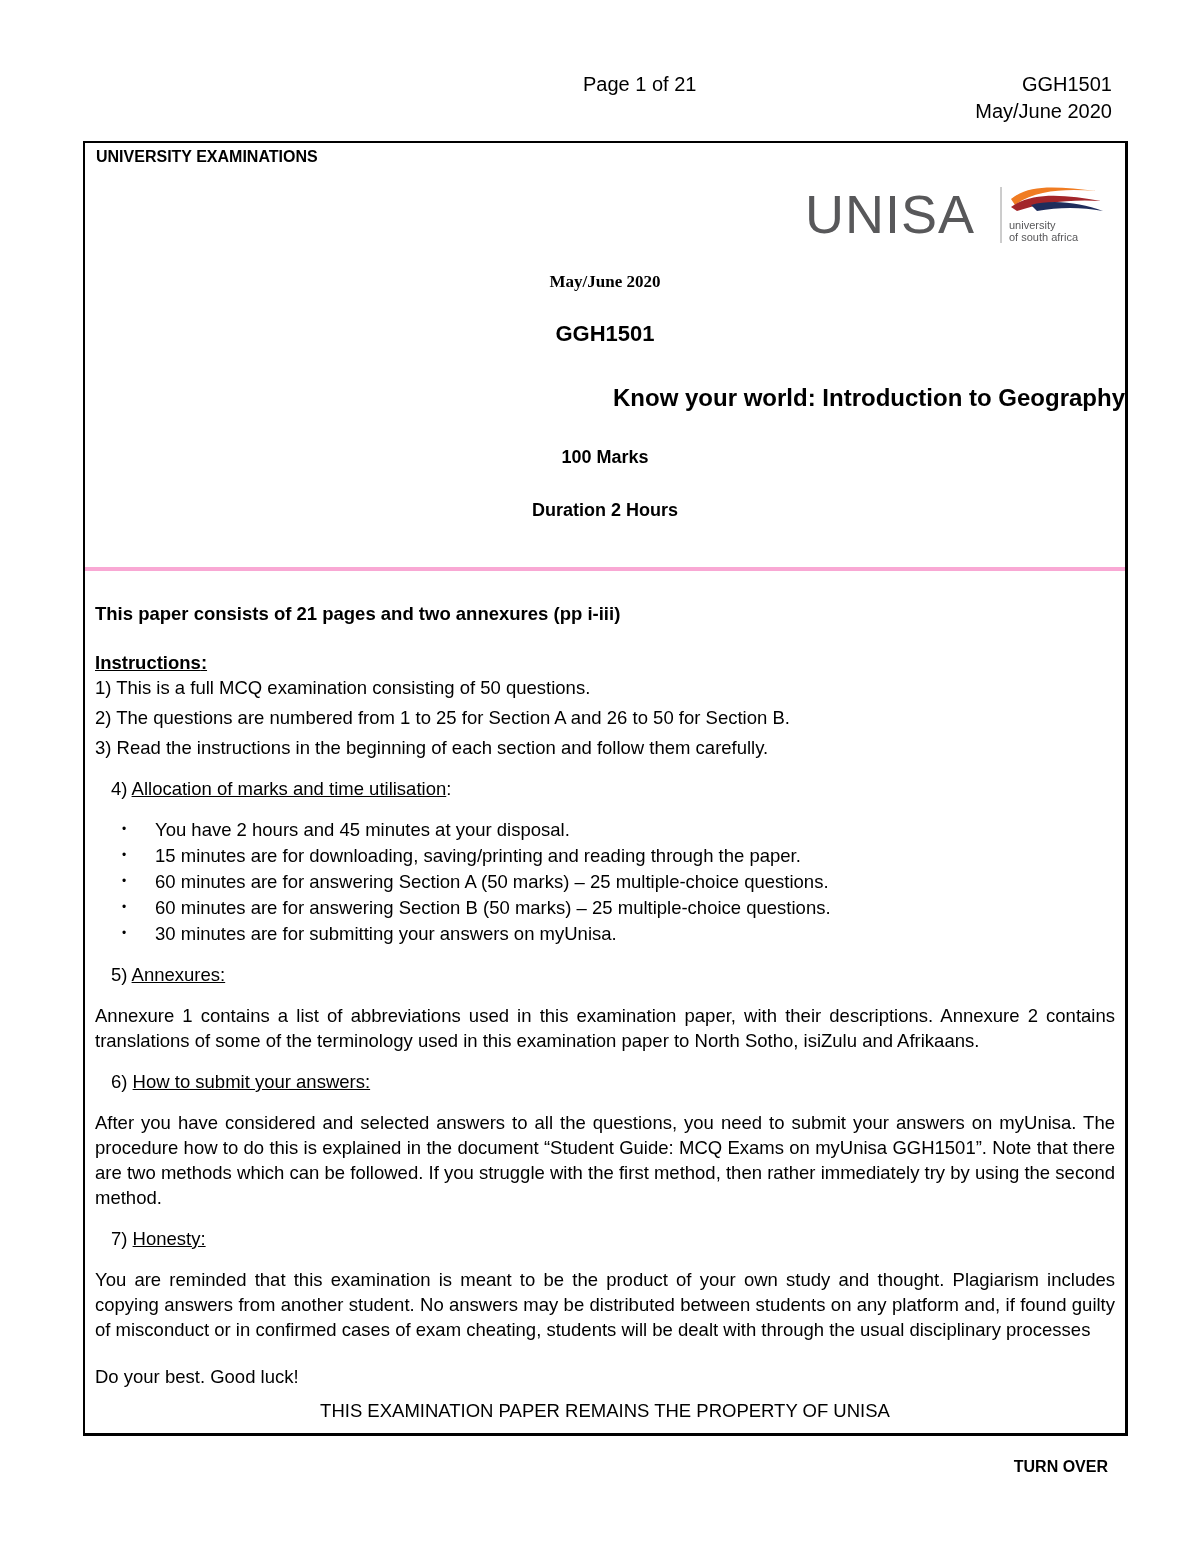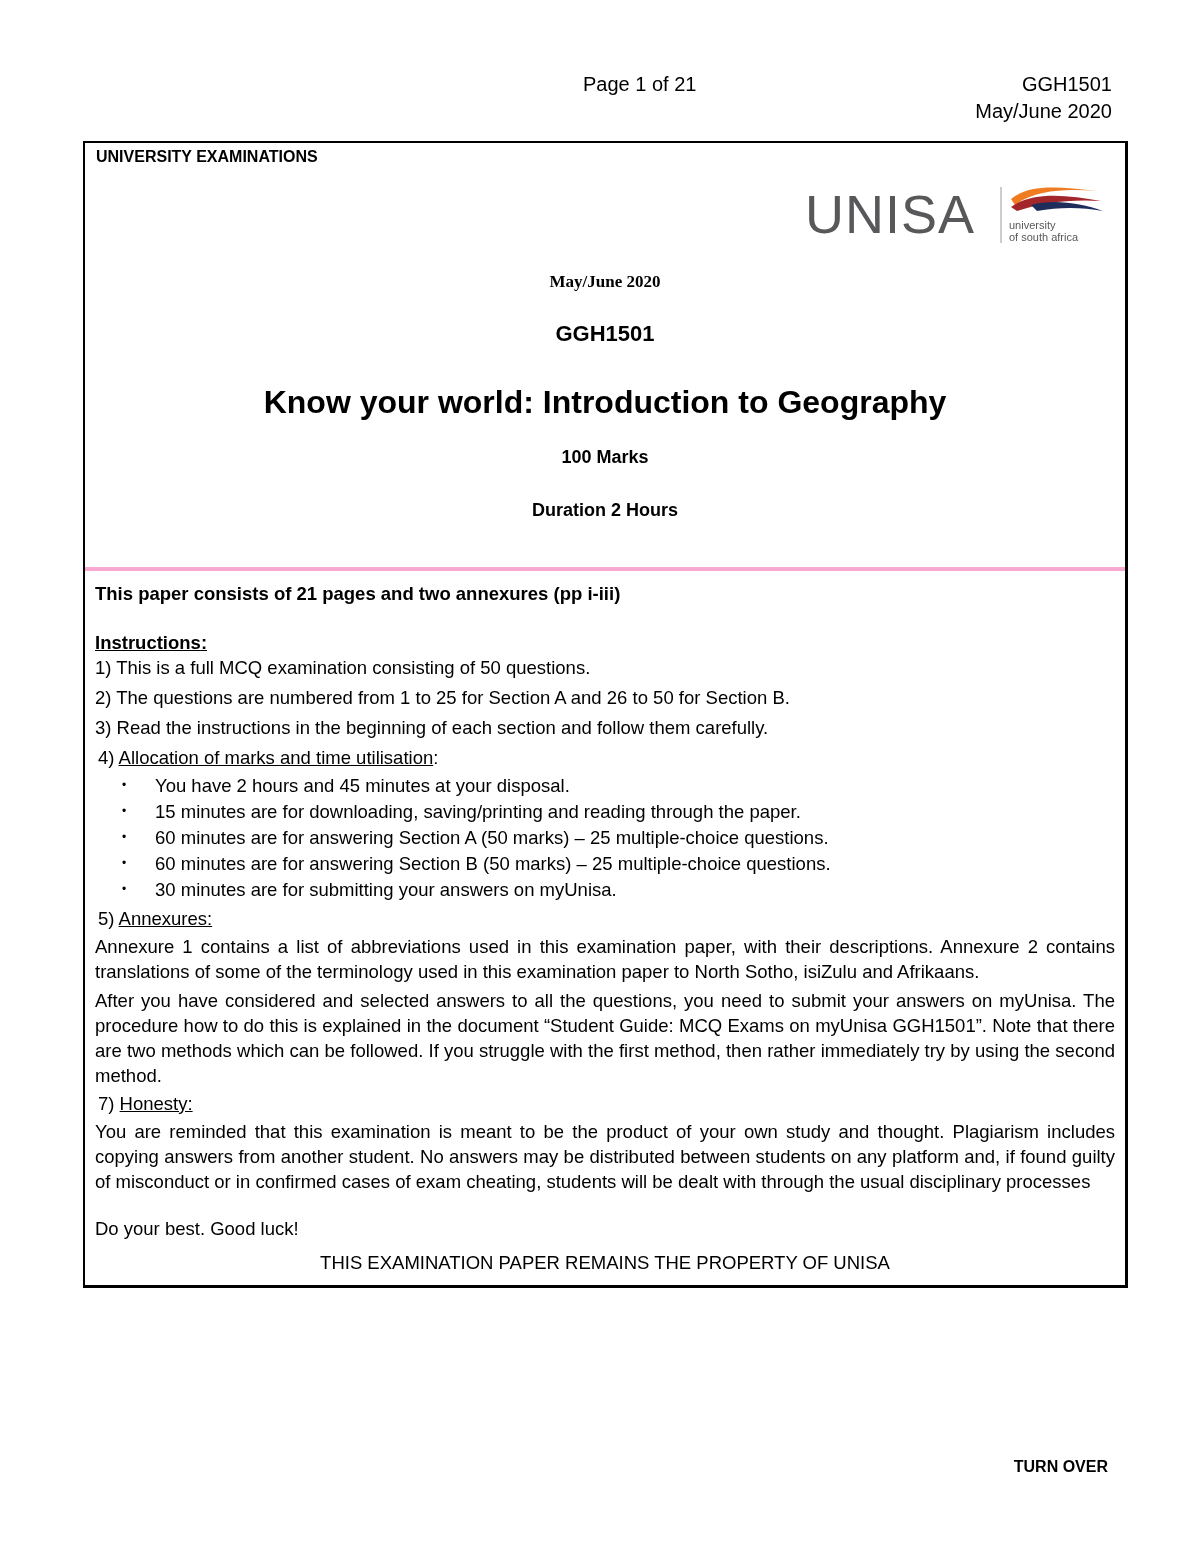--- a/index.html
+++ b/index.html
@@ -7,34 +7,34 @@
   .hdr-page { position: absolute; top: 73px; left: 583px; font-size: 20px; }
   .hdr-code { position: absolute; top: 73px; right: 88px; font-size: 20px; text-align: right; }
   .hdr-date { position: absolute; top: 100px; right: 88px; font-size: 20px; text-align: right; }
   .box { position: absolute; left: 83px; top: 141px; width: 1040px; border: 2px solid #000; border-right-width: 3px; border-bottom-width: 3px; box-sizing: content-box; }
   .top-cell { height: 424px; position: relative; border-bottom: 4px solid #f9a8d4; }
   .ue { position: absolute; left: 11px; top: 5px; font-weight: bold; font-size: 16px; }
   .logo { position: absolute; right: 20px; top: 38px; width: 300px; height: 66px; }
   .center { position: absolute; left: 0; right: 0; text-align: center; }
   .date-serif { top: 129px; font-family: "Liberation Serif", serif; font-weight: bold; font-size: 17px; }
   .code-big { top: 178px; font-weight: bold; font-size: 22px; }
-  .title { top: 241px; font-weight: bold; font-size: 32px; }
+  .title { top: 241px; font-weight: bold; font-size: 24px; text-align: right; }
   .marks { top: 304px; font-weight: bold; font-size: 18px; text-align: center; }
   .duration { top: 329px; font-weight: bold; font-size: 18px; margin-top: 28px; }
-  .bottom-cell { position: relative; padding: 10px 10px 10px 10px; font-size: 18.5px; line-height: 25px; }
+  .bottom-cell { position: relative; padding: 30px 10px 10px 10px; font-size: 18.5px; line-height: 25px; }
   .consists { font-weight: bold; margin: 0 0 24px 0; }
   .instr-h { font-weight: bold; text-decoration: underline; margin: 0; }
   .instr-h span.colon { text-decoration: none; }
   .line { margin: 0 0 5px 0; }
   .u { text-decoration: underline; }
   ul.bullets { list-style: none; margin: 0 0 4px 0; padding: 0; }
   ul.bullets li { position: relative; padding-left: 60px; margin: 0 0 1px 0; }
   ul.bullets li .dot { position: absolute; left: 27px; top: 0; font-size: 12px; }
   .para { text-align: justify; margin: 0 0 4px 0; }
-  .sec-h { margin: 3px; }
+  .sec-h { margin: 16px; }
   .luck { margin: 22px 0 9px 0; }
   .property { text-align: center; font-weight: normal; margin: 0 0 0 0; }
   .turn-over { position: absolute; right: 92px; top: 1458px; font-weight: bold; font-size: 16px; }
 </style>
 </head>
 <body>
 
 <div class="hdr-page">Page 1 of 21</div>
 <div class="hdr-code">GGH1501</div>
 <div class="hdr-date">May/June 2020</div>
@@ -74,20 +74,21 @@
       <li><span class="dot">•</span><span>You have 2 hours and 45 minutes at your disposal.</span></li>
       <li><span class="dot">•</span><span>15 minutes are for downloading, saving/printing and reading through the paper.</span></li>
       <li><span class="dot">•</span><span>60 minutes are for answering Section A (50 marks) – 25 multiple-choice questions.</span></li>
       <li><span class="dot">•</span><span>60 minutes are for answering Section B (50 marks) – 25 multiple-choice questions.</span></li>
       <li><span class="dot">•</span><span>30 minutes are for submitting your answers on myUnisa.</span></li>
     </ul>
 
     <p class="sec-h"><span>5) </span><span class="u">Annexures:</span></p>
     <p class="para">Annexure 1 contains a list of abbreviations used in this examination paper, with their descriptions. Annexure 2 contains translations of some of the terminology used in this examination paper to North Sotho, isiZulu and Afrikaans.</p>
 
+    <p class="sec-h"><span>6) </span><span class="u">How to submit your answers:</span></p>
     <p class="para" style="margin-bottom:0">After you have considered and selected answers to all the questions, you need to submit your answers on myUnisa. The procedure how to do this is explained in the document “Student Guide: MCQ Exams on myUnisa GGH1501”. Note that there are two methods which can be followed. If you struggle with the first method, then rather immediately try by using the second method.</p>
 
     <p class="sec-h"><span>7) </span><span class="u">Honesty:</span></p>
     <p class="para">You are reminded that this examination is meant to be the product of your own study and thought. Plagiarism includes copying answers from another student. No answers may be distributed between students on any platform and, if found guilty of misconduct or in confirmed cases of exam cheating, students will be dealt with through the usual disciplinary processes</p>
 
     <p class="luck">Do your best. Good luck!</p>
     <p class="property">THIS EXAMINATION PAPER REMAINS THE PROPERTY OF UNISA</p>
   </div>
 </div>
 

